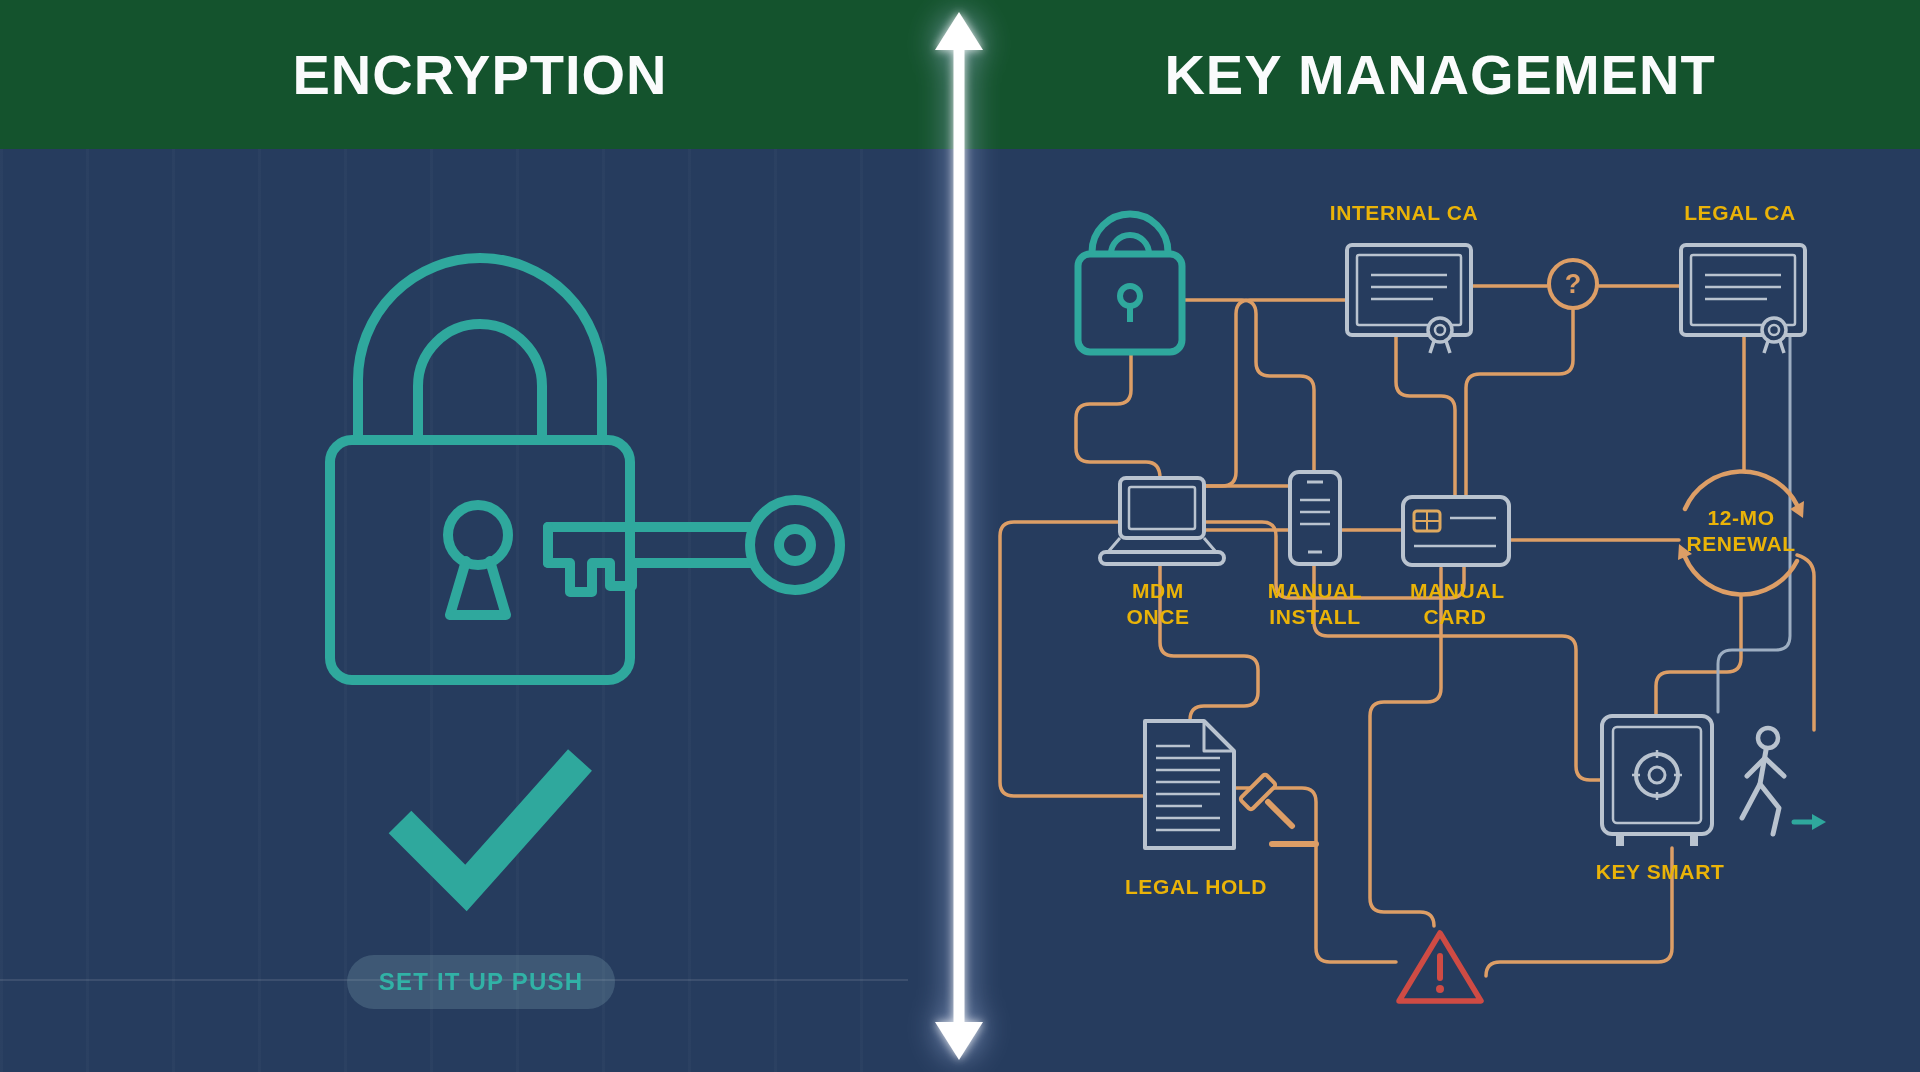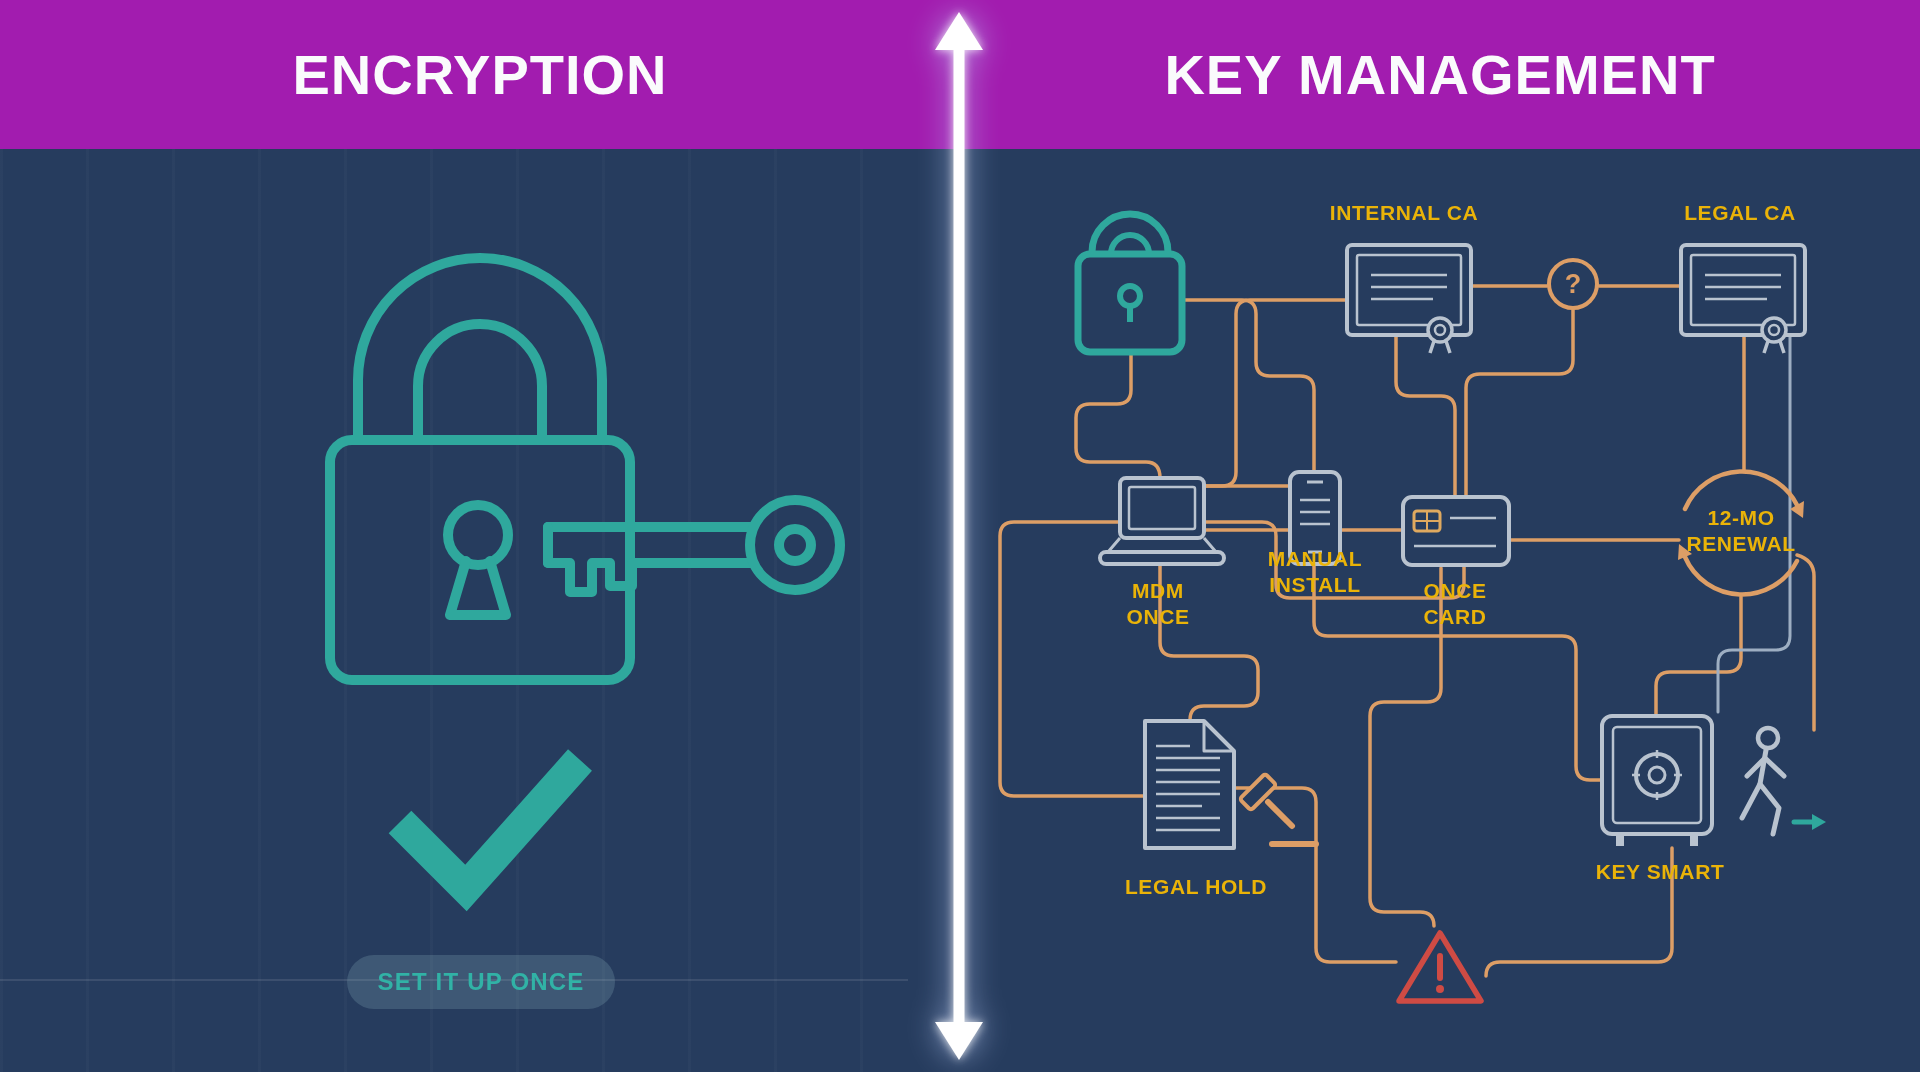--- a/index.html
+++ b/index.html
@@ -1,18 +1,18 @@
 <!DOCTYPE html>
 <html><head>
 <meta charset="utf-8">
 <style>
   html,body{margin:0;padding:0;}
   body{width:1920px;height:1072px;overflow:hidden;background:#263C5E;font-family:"Liberation Sans",sans-serif;position:relative;}
   #stage{position:absolute;left:0;top:0;width:1920px;height:1072px;background:#263C5E;}
-  .header-band{position:absolute;left:0;top:0;width:1920px;height:149px;background:#a21caf;display:flex;}
+  .header-band{position:absolute;left:0;top:0;width:1920px;height:149px;background:#14532d;display:flex;}
   .header-half{width:50%;display:flex;align-items:center;justify-content:center;}
   .title{color:#FAFBFC;font-size:56px;font-weight:700;letter-spacing:1px;}
   .stripes{position:absolute;left:0;top:149px;width:912px;height:923px;
     background:repeating-linear-gradient(90deg, rgba(255,255,255,0.025) 0 3px, rgba(255,255,255,0) 3px 86px);}
   .label{position:absolute;color:#eab308;font-weight:700;font-size:21px;letter-spacing:.6px;text-align:center;line-height:1.24;}
   .pill{position:absolute;left:347px;top:955px;width:268px;height:54px;border-radius:28px;
     background:rgba(148,189,201,0.22);display:flex;align-items:center;justify-content:center;}
   .pill span{color:#31B2A6;font-weight:700;font-size:24px;letter-spacing:1.2px;}
   .baseline{position:absolute;left:0;top:979px;width:908px;height:2px;background:rgba(255,255,255,0.10);}
   .qcircle{position:absolute;left:1547px;top:258px;width:44px;height:44px;border:4px solid #DD9E66;
@@ -51,21 +51,21 @@
       <circle cx="515" cy="305" r="45"></circle>
       <circle cx="515" cy="305" r="16"></circle>
     </g>
   </svg>
 
   <svg style="left:380px;top:730px" width="220" height="180" viewBox="0 0 220 180">
     <path d="M 20 92 L 86 158 L 200 30" stroke="#2FA89D" stroke-width="32" fill="none"></path>
   </svg>
 
   <div class="pill">
-    <span>SET IT UP ONCE</span>
+    <span>SET IT UP PUSH</span>
   </div>
 
   <svg style="left:0;top:0" width="1920" height="1072" viewBox="0 0 1920 1072">
     <g stroke="#DD9E66" stroke-width="3.5" fill="none" stroke-linecap="round" stroke-linejoin="round">
       <path d="M 1131 352 V 390 Q 1131 404 1117 404 H 1090 Q 1076 404 1076 418 V 448 Q 1076 462 1090 462 H 1146 Q 1160 462 1160 478"></path>
       <path d="M 1184 300 H 1242 Q 1256 300 1256 314 V 362 Q 1256 376 1270 376 H 1300 Q 1314 376 1314 390 V 471"></path>
       <path d="M 1396 334 V 382 Q 1396 396 1410 396 H 1441 Q 1455 396 1455 410 V 497"></path>
       <path d="M 1470 286 H 1547"></path>
       <path d="M 1599 286 H 1682"></path>
       <path d="M 1744 334 V 470"></path>
@@ -203,22 +203,22 @@
 
   <svg style="left:1394px;top:926px" width="92" height="84" viewBox="0 0 92 84">
     <path d="M 46 7 L 87 75 H 5 Z" stroke="#CF4B44" stroke-width="5.5" fill="none" stroke-linejoin="round"></path>
     <path d="M 46 30 V 52" stroke="#CF4B44" stroke-width="6" stroke-linecap="round"></path>
     <circle cx="46" cy="63" r="4" fill="#CF4B44"></circle>
   </svg>
 
   <div class="label" style="left:1304px;top:200px;width:200px">INTERNAL CA</div>
   <div class="label" style="left:1640px;top:200px;width:200px">LEGAL CA</div>
   <div class="label" style="left:1118px;top:578px;width:80px">MDM ONCE</div>
-  <div class="label" style="left:1255px;top:546px;width:120px">MANUAL INSTALL</div>
-  <div class="label" style="left:1410px;top:578px;width:90px">ONCE CARD</div>
+  <div class="label" style="left:1255px;top:578px;width:120px">MANUAL INSTALL</div>
+  <div class="label" style="left:1410px;top:578px;width:90px">MANUAL CARD</div>
   <div class="label" style="left:1681px;top:505px;width:120px">12-MO RENEWAL</div>
   <div class="label" style="left:1106px;top:874px;width:180px">LEGAL HOLD</div>
   <div class="label" style="left:1570px;top:859px;width:180px">KEY SMART</div>
 
   <svg class="glow" style="left:909px;top:8px" width="100" height="1056" viewBox="0 0 100 1056">
     <line x1="50" y1="38" x2="50" y2="1018" stroke="#FFFFFF" stroke-width="11"></line>
     <polygon points="50,4 26,42 74,42" fill="#FFFFFF"></polygon>
     <polygon points="50,1052 26,1014 74,1014" fill="#FFFFFF"></polygon>
   </svg>
 

